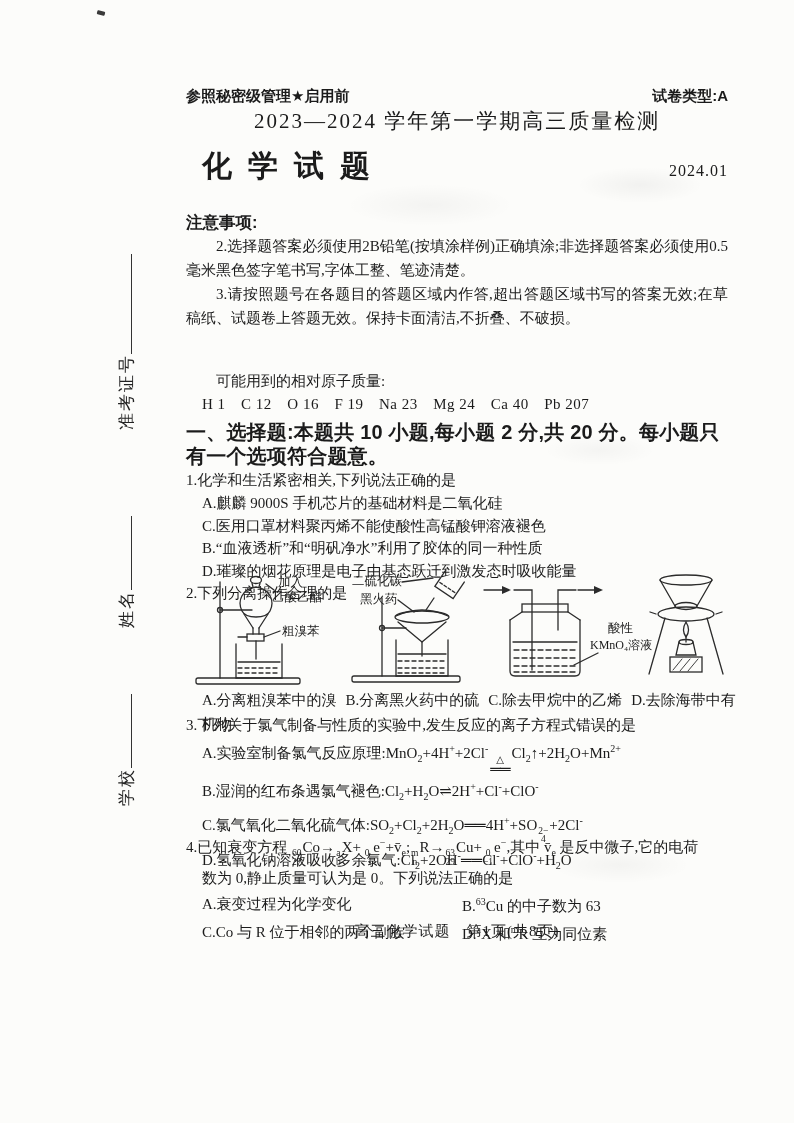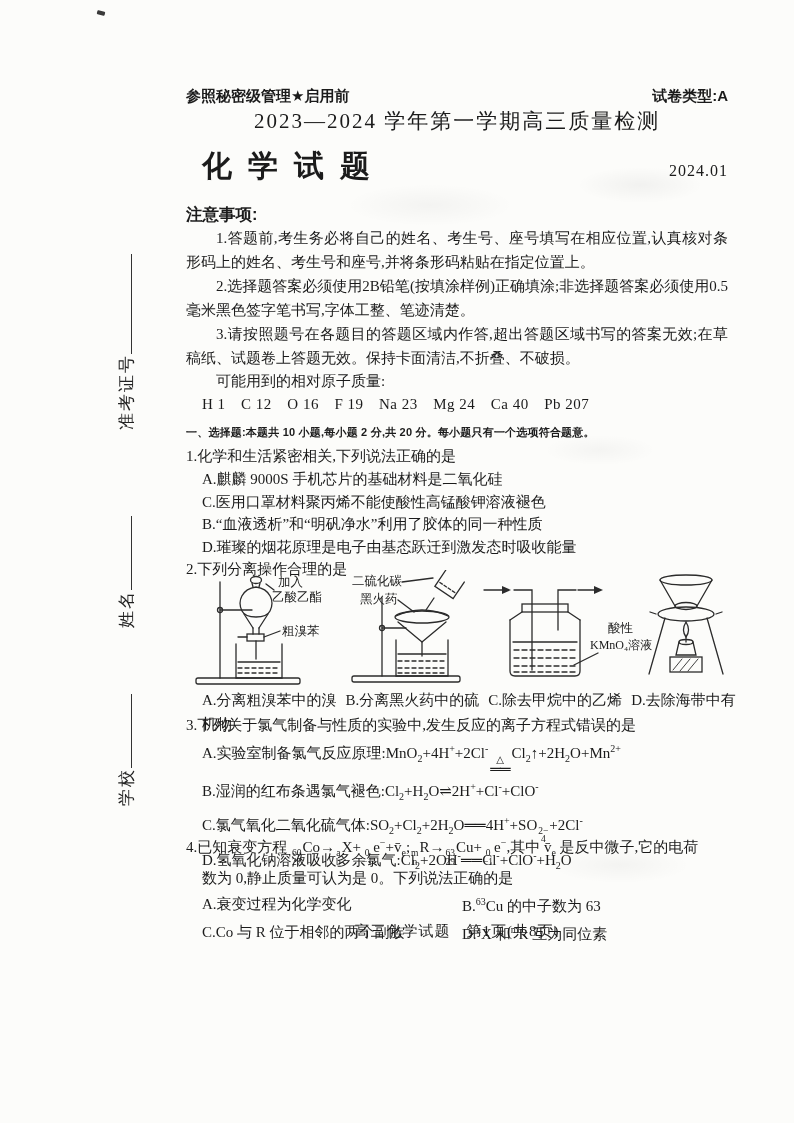--- a/index.html
+++ b/index.html
@@ -23,21 +23,21 @@
   .subtitle{text-align:center;font-size:21px;line-height:30px;margin-top:0;letter-spacing:2px;}
   .title-row{position:relative;text-align:left;margin-top:8px;line-height:44px;}
   .title{font-size:30px;font-weight:700;letter-spacing:16px;padding-left:16px;}
   .date{position:absolute;right:0;bottom:0;font-size:16px;letter-spacing:1px;}
 
   .notice-h{font-size:16.5px;line-height:24px;}
   .nitem{text-indent:2em;text-align:justify;line-height:24px;font-size:15px;}
   .masses-line{padding-left:16px;letter-spacing:.5px;line-height:23px;}
   .intro{text-indent:2em;line-height:23px;}
 
-  .sec{font-size:11px;line-height:24px;letter-spacing:.2px;}
+  .sec{font-size:20px;line-height:24px;letter-spacing:.2px;}
   .stem{line-height:24px;}
   .opt{padding-left:16px;line-height:22.5px;}
   .q2stem{line-height:23px;}
   .optline{padding-left:16px;line-height:24px;}
   .optline span{margin-right:9px;}
   .eqline{padding-left:16px;line-height:23.5px;}
   .q4row{display:flex;line-height:23px;align-items:center;}
   .q4row .lcol{width:260px;padding-left:16px;}
   .q4l2{padding-left:16px;line-height:24px;}
   .q4l1{line-height:24px;}
@@ -82,23 +82,22 @@
         <span class="hei">参照秘密级管理★启用前</span>
         <span class="hei">试卷类型:A</span>
       </div>
       <div class="subtitle">2023—2024 学年第一学期高三质量检测</div>
       <div class="title-row">
         <span class="title">化学试题</span>
         <span class="date">2024.01</span>
       </div>
     </div>
 
-    <div class="blk" style="top:116px;">
+    <div class="blk" style="top:124px;">
       <div class="notice-h hei">注意事项:</div>
-      <p class="nitem">1.答题前,考生务必将自己的姓名、考生号、座号填写在相应位置,认真核对条形码上的姓名、考生号和座号,并将条形码粘贴在指定位置上。</p>
       <p class="nitem">2.选择题答案必须使用2B铅笔(按填涂样例)正确填涂;非选择题答案必须使用0.5毫米黑色签字笔书写,字体工整、笔迹清楚。</p>
       <p class="nitem">3.请按照题号在各题目的答题区域内作答,超出答题区域书写的答案无效;在草稿纸、试题卷上答题无效。保持卡面清洁,不折叠、不破损。</p>
     </div>
 
     <div class="blk intro" style="top:284px;">可能用到的相对原子质量:</div>
     <div class="blk masses-line" style="top:307px;">H 1　C 12　O 16　F 19　Na 23　Mg 24　Ca 40　Pb 207</div>
 
     <div class="blk" style="top:334px;">
       <p class="sec hei">一、选择题:本题共 10 小题,每小题 2 分,共 20 分。每小题只有一个选项符合题意。</p>
       <p class="stem">1.化学和生活紧密相关,下列说法正确的是</p>

